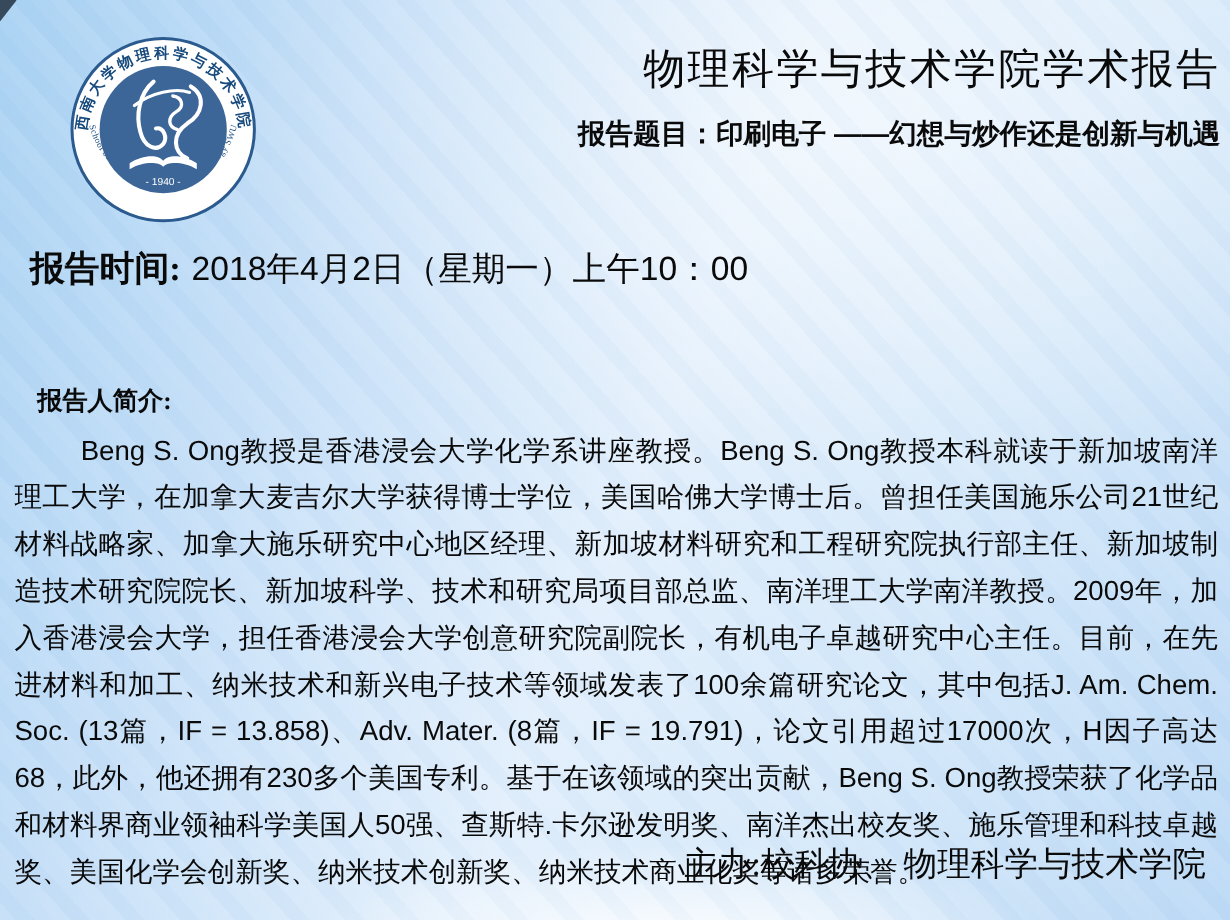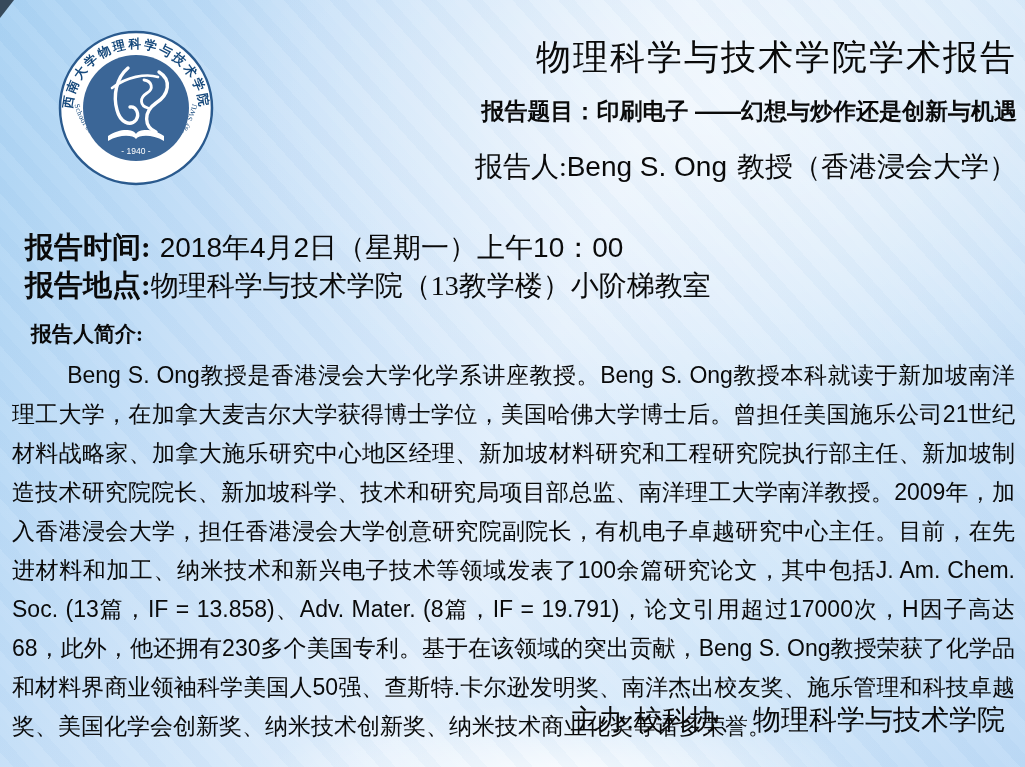--- a/index.html
+++ b/index.html
@@ -47,21 +47,21 @@
     font-family: "Liberation Serif", "DejaVu Serif", serif;
   }
   .speaker-name { font-family: "Liberation Sans", "DejaVu Sans", sans-serif; }
   .speaker-suffix { margin-left: 10px; }
 
   .info-line { position: absolute; left: 25px; white-space: nowrap; font-size: 28px; }
   .info-label {
     font-family: "Liberation Serif", "DejaVu Serif", serif;
     font-weight: bold; font-size: 29px;
   }
-  .time-line  { top: 228px; }
+  .time-line  { top: 204px; }
   .venue-line { top: 266px; }
   .time-value  { margin-left: 9px; }
   .venue-value { font-family: "Liberation Serif", "DejaVu Serif", serif; }
 
   .bio-heading {
     position: absolute; left: 31px; top: 320px;
     font-family: "Liberation Serif", "DejaVu Serif", serif;
     font-weight: bold; font-size: 21px;
   }
   .bio-text {
@@ -103,31 +103,25 @@
       <path d="M 88 52 C 96 53 98 61 91 65 C 83 70 84 78 92 80" stroke-width="2.8"></path>
       <path d="M 103 44 C 116 52 113 67 100 75 C 87 84 88 99 100 104" stroke-width="3.4"></path>
     </g>
     <path d="M 52 108 C 64 100 77 101 80 106 C 83 101 96 100 108 108 L 108 113 C 96 106 83 107 80 111 C 77 107 64 106 52 113 Z" fill="#ffffff"></path>
     <text x="80" y="126" text-anchor="middle" font-size="8.5" fill="#ffffff" font-family="'Liberation Sans','DejaVu Sans',sans-serif">- 1940 -</text>
   </svg>
 
   <div class="header">
     <div class="title">物理科学与技术学院学术报告</div>
     <div class="subtitle">报告题目：印刷电子 ——幻想与炒作还是创新与机遇</div>
-    <div class="speaker-line">
-      <span class="speaker-label">报告人:</span><span class="speaker-name">Beng S. Ong</span><span class="speaker-suffix serif">教授（香港浸会大学）</span>
-    </div>
   </div>
 
   <div class="info-line time-line">
     <span class="info-label">报告时间:</span><span class="time-value">2018年4月2日（星期一）上午10：00</span>
   </div>
 
-  <div class="info-line venue-line">
-    <span class="info-label">报告地点:</span><span class="venue-value">物理科学与技术学院（13教学楼）小阶梯教室</span>
-  </div>
 
   <div class="bio-heading">报告人简介:</div>
   <div class="bio-text">Beng S. Ong教授是香港浸会大学化学系讲座教授。Beng S. Ong教授本科就读于新加坡南洋理工大学，在加拿大麦吉尔大学获得博士学位，美国哈佛大学博士后。曾担任美国施乐公司21世纪材料战略家、加拿大施乐研究中心地区经理、新加坡材料研究和工程研究院执行部主任、新加坡制造技术研究院院长、新加坡科学、技术和研究局项目部总监、南洋理工大学南洋教授。2009年，加入香港浸会大学，担任香港浸会大学创意研究院副院长，有机电子卓越研究中心主任。目前，在先进材料和加工、纳米技术和新兴电子技术等领域发表了100余篇研究论文，其中包括J. Am. Chem. Soc. (13篇，IF = 13.858)、Adv. Mater. (8篇，IF = 19.791)，论文引用超过17000次，H因子高达68，此外，他还拥有230多个美国专利。基于在该领域的突出贡献，Beng S. Ong教授荣获了化学品和材料界商业领袖科学美国人50强、查斯特.卡尔逊发明奖、南洋杰出校友奖、施乐管理和科技卓越奖、美国化学会创新奖、纳米技术创新奖、纳米技术商业化奖等诸多荣誉。</div>
 
   <div class="organizer">主办:校科协、 物理科学与技术学院</div>
 
 </div>
 
 </body></html>

